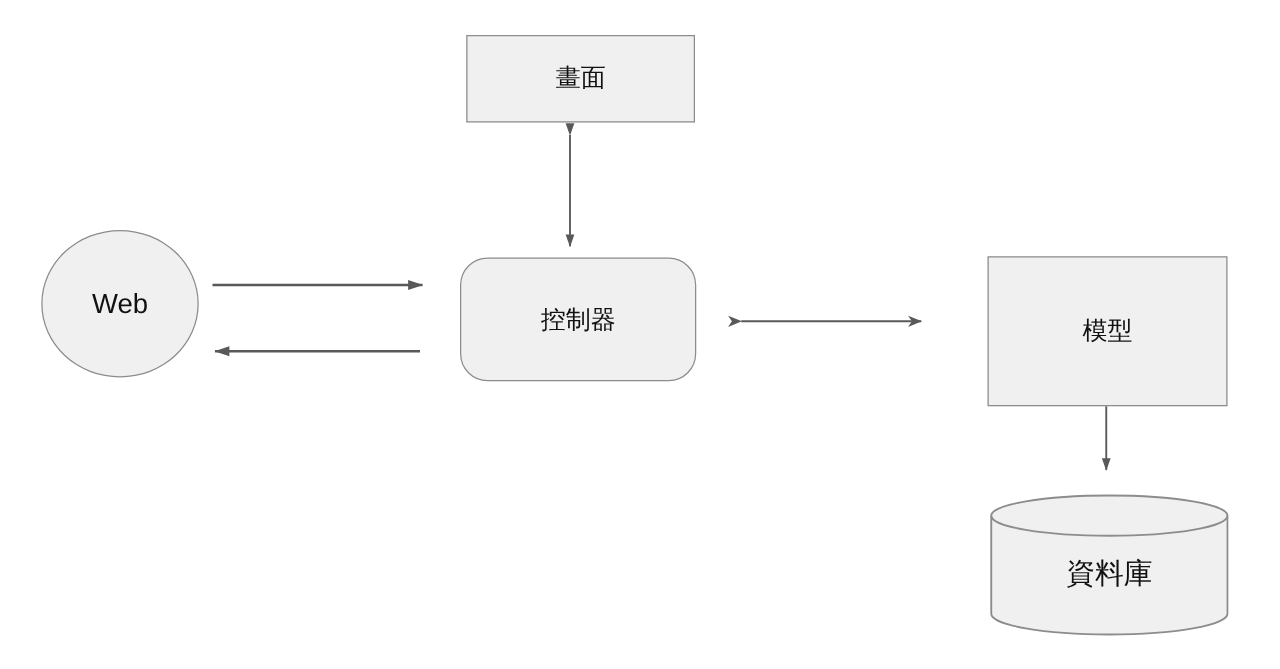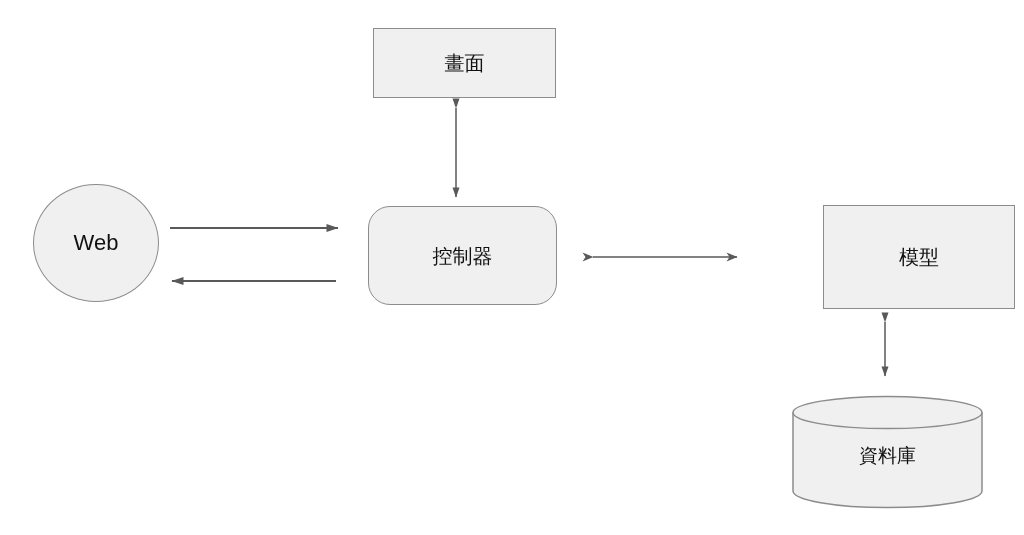--- a/index.html
+++ b/index.html
@@ -37,37 +37,37 @@
     justify-content: center;
     background: var(--node-fill);
     border: 1px solid var(--node-border);
     font-size: 20px;
     line-height: 1;
     text-align: left;
   }
   .node-view       { left: 373px; top: 28px;  width: 183px; height: 70px; }
   .node-controller { left: 368px; top: 206px; width: 189px; height: 99px; border-radius: 22px; }
   .node-web        { left: 33px;  top: 184px; width: 126px; height: 118px; border-radius: 50%; font-size: 22px; }
-  .node-model      { left: 790px; top: 205px; width: 192px; height: 104px; margin-left: 33px; }
+  .node-model      { left: 790px; top: 205px; width: 192px; height: 120px; }
   .node-database {
     position: absolute;
     left: 792px; top: 395px;
     width: 191px; height: 114px;
     background: transparent;
     border: none;
   }
   .node-database svg { position: absolute; left: 0; top: 0; }
   .cyl-body { fill: var(--node-fill); stroke: var(--node-border); stroke-width: 1.5; }
   .cyl-rim  { fill: none; stroke: var(--node-border); stroke-width: 1.5; }
   .cyl-label {
     position: absolute;
     left: 0; top: 48px;
     width: 100%;
     text-align: center;
-    font-size: 19px;
+    font-size: 23px;
     color: var(--text);
   }
 </style>
 </head>
 <body>
 
 <div class="canvas">
 
   <svg class="edges" width="1024" height="535" viewBox="0 0 1024 535" xmlns="http://www.w3.org/2000/svg">
     <defs>

